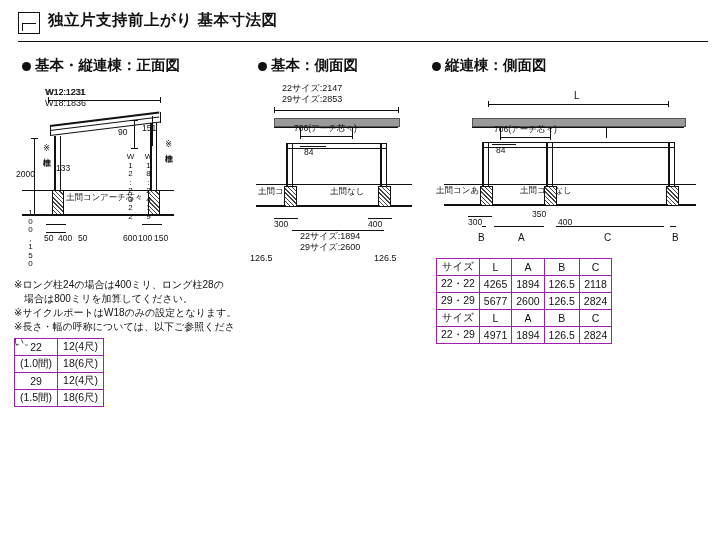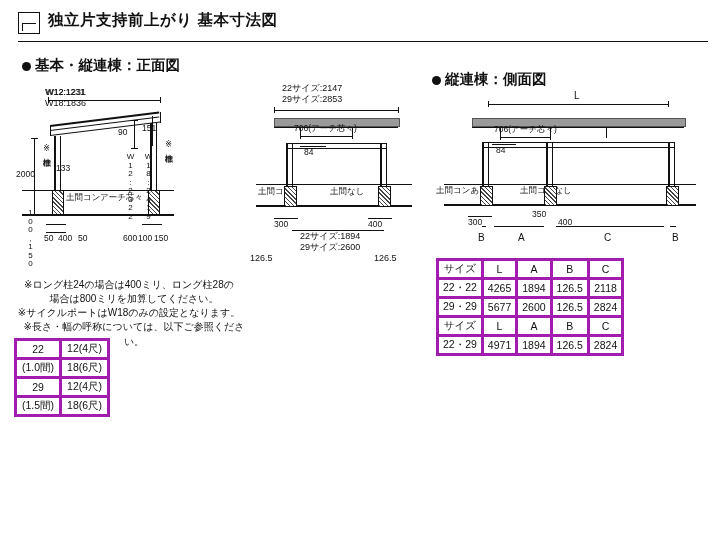--- a/index.html
+++ b/index.html
@@ -30,43 +30,46 @@
   .lbl{position:absolute;font-size:8.5px;line-height:1.05;white-space:nowrap;}
   .lbl9{position:absolute;font-size:9px;line-height:1.05;white-space:nowrap;}
   .lbl10{position:absolute;font-size:10px;line-height:1.1;white-space:nowrap;}
   .vtxt{position:absolute;font-size:8.5px;white-space:nowrap;writing-mode:vertical-rl;text-orientation:upright;letter-spacing:-0.5px;}
 
   
   .tick{position:absolute;background:#111;width:1px;height:6px;}
 
   
   table{border-collapse:collapse;font-size:10.5px;}
-  table td,table th{border:3px solid #a21caf;padding:1px 4px;text-align:center;font-weight:normal;white-space:nowrap;}
+  table td,table th{border:1px solid #a21caf;padding:1px 4px;text-align:center;font-weight:normal;white-space:nowrap;}
   .sizetbl td{padding:1px 5px;}
 
-  .note{position:absolute;font-size:10px;line-height:1.45;white-space:pre-line;text-align:center;}
+  .note{position:absolute;font-size:10px;line-height:1.45;white-space:pre-line;}
 
   
   .letter{position:absolute;font-size:10px;}
 </style>
 </head>
 <body>
 
 <div class="page">
 
   <div class="hdr">
     <div class="icon"></div>
     <div class="title">独立片支持前上がり 基本寸法図</div>
     <div class="rule"></div>
   </div>
 
   <div class="sec" style="left:22px;top:56px;">
     <span class="dot"></span><span>基本・縦連棟：正面図</span>
   </div>
-  <div class="sec" style="left:432px;top:70px;">
+  <div class="sec" style="left:258px;top:56px;">
+    <span class="dot"></span><span>基本：側面図</span>
+  </div>
+  <div class="sec" style="left:432px;top:56px;">
     <span class="dot"></span><span>縦連棟：側面図</span>
   </div>
 
   <div style="position:absolute;left:10px;top:78px;width:236px;height:180px;">
 
     <div class="ln hl" style="left:38px;top:22px;width:112px;"></div>
     <div class="tick" style="left:38px;top:19px;"></div>
     <div class="tick" style="left:150px;top:19px;"></div>
     <div class="lbl" style="left:36px;top:10px;">W12:1231</div>
     <div class="lbl" style="left:36px;top:0px;" style2=""></div>

